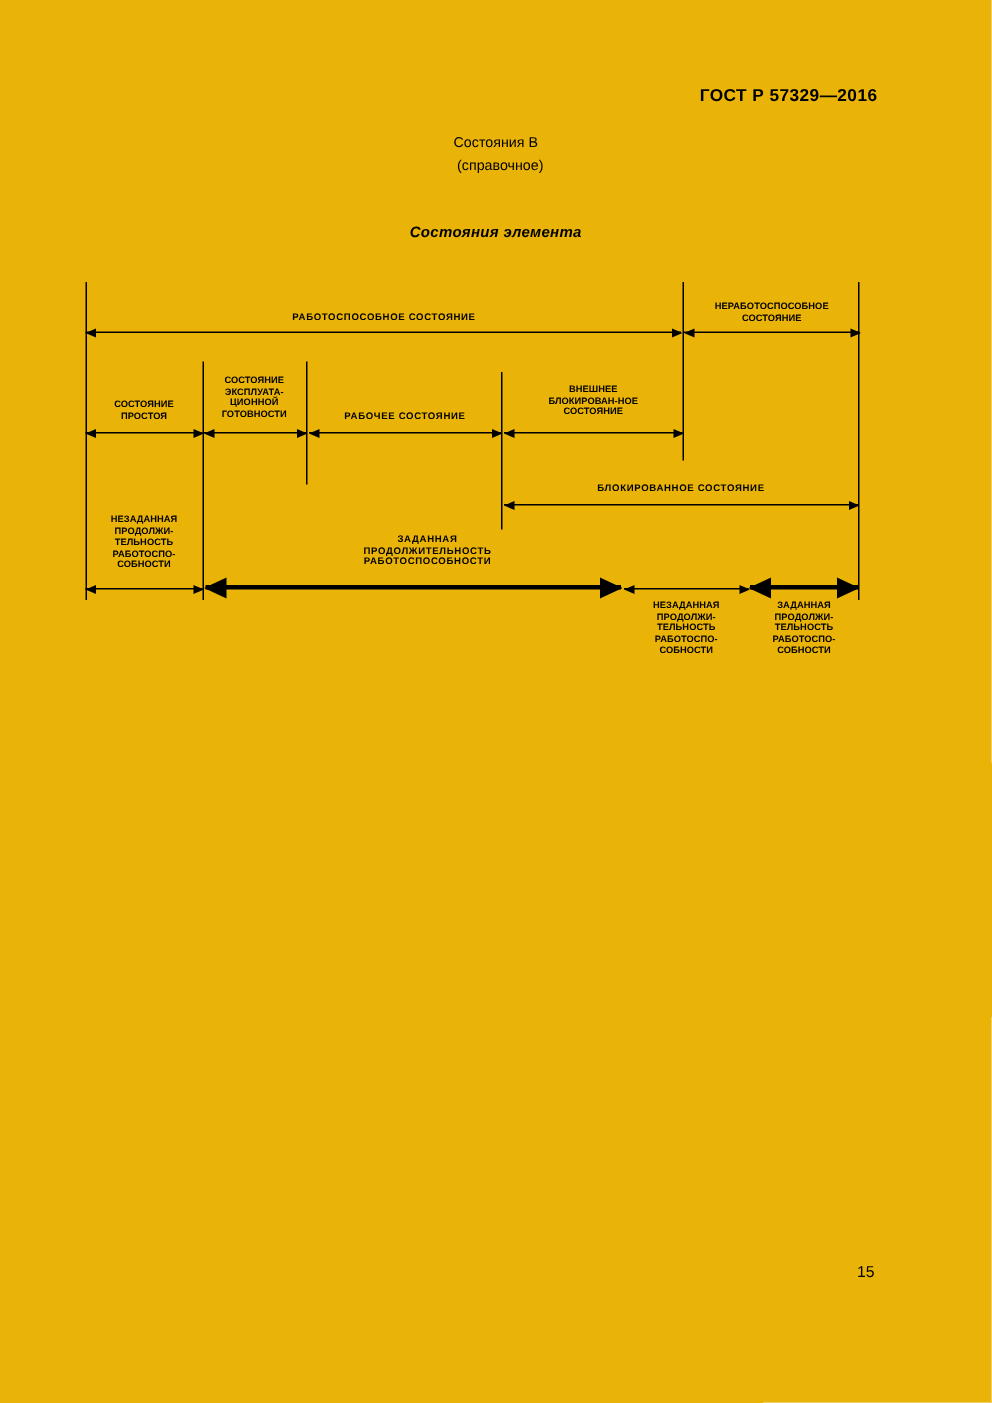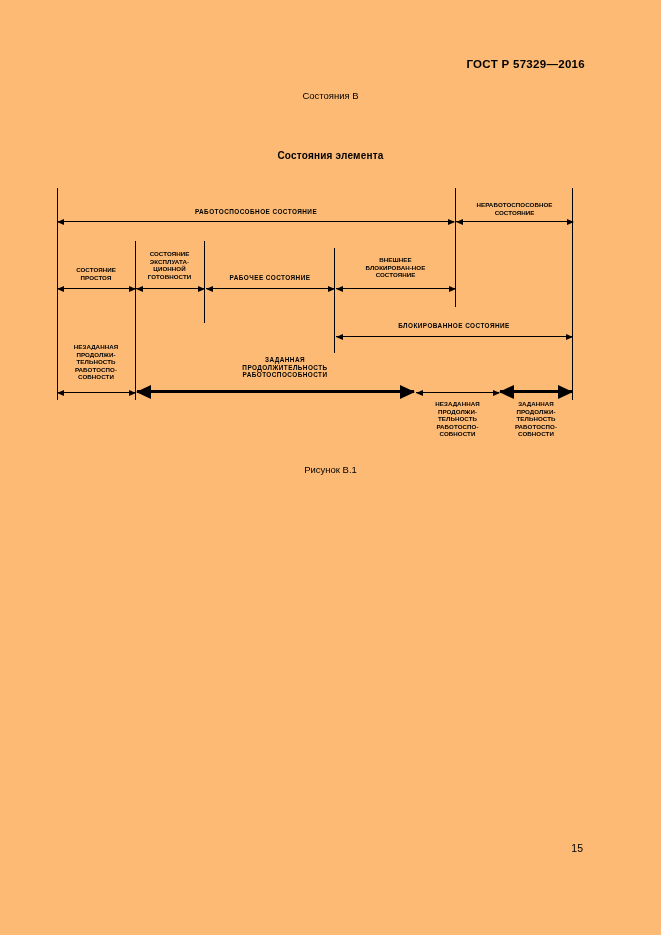--- a/index.html
+++ b/index.html
@@ -12,21 +12,21 @@
     height: 935px;
     position: relative;
     font-family: "Liberation Sans", sans-serif;
     color: #000000;
     overflow: hidden;
   }
 
   .page {
     position: absolute;
     inset: 0;
-    background: #fdba74;
+    background: #eab308;
   }
 
   
   .doc-header {
     position: absolute;
     top: 58px;
     right: 76px;
     font-size: 11.5px;
     font-weight: bold;
     letter-spacing: 0.3px;
@@ -47,20 +47,21 @@
 
   .fig-title {
     position: absolute;
     top: 150px;
     left: 0;
     width: 661px;
     text-align: center;
     font-size: 10px;
     font-weight: bold;
     letter-spacing: 0.2px;
+    font-style: italic;
   }
 
   .fig-caption {
     position: absolute;
     top: 464px;
     left: 0;
     width: 661px;
     text-align: center;
     font-size: 9.5px;
   }
@@ -155,20 +156,21 @@
 </style>
 </head>
 <body>
 
 <div class="page">
 
   <div class="doc-header">ГОСТ Р 57329—2016</div>
 
   <div class="annex-block">
     <div>Состояния В</div>
+    <div class="annex-sub">(справочное)</div>
   </div>
 
   <div class="fig-title">Состояния элемента</div>
 
   <div class="diagram">
 
     <div class="vline" style="left:57px;  top:188px; height:212px;"></div>
     <div class="vline" style="left:135px; top:241px; height:159px;"></div>
     <div class="vline" style="left:204px; top:241px; height:82px;"></div>
     <div class="vline" style="left:334px; top:248px; height:105px;"></div>
@@ -224,17 +226,16 @@
 
     <div class="arrow-thick" style="left:500px; top:390px; width:72px;"></div>
     <div class="lbl" style="left:500px; top:400px; width:72px;">ЗАДАННАЯ
 ПРОДОЛЖИ-
 ТЕЛЬНОСТЬ
 РАБОТОСПО-
 СОБНОСТИ</div>
 
   </div>
 
-  <div class="fig-caption">Рисунок В.1</div>
 
   <div class="page-number">15</div>
 
 </div>
 
 </body></html>

